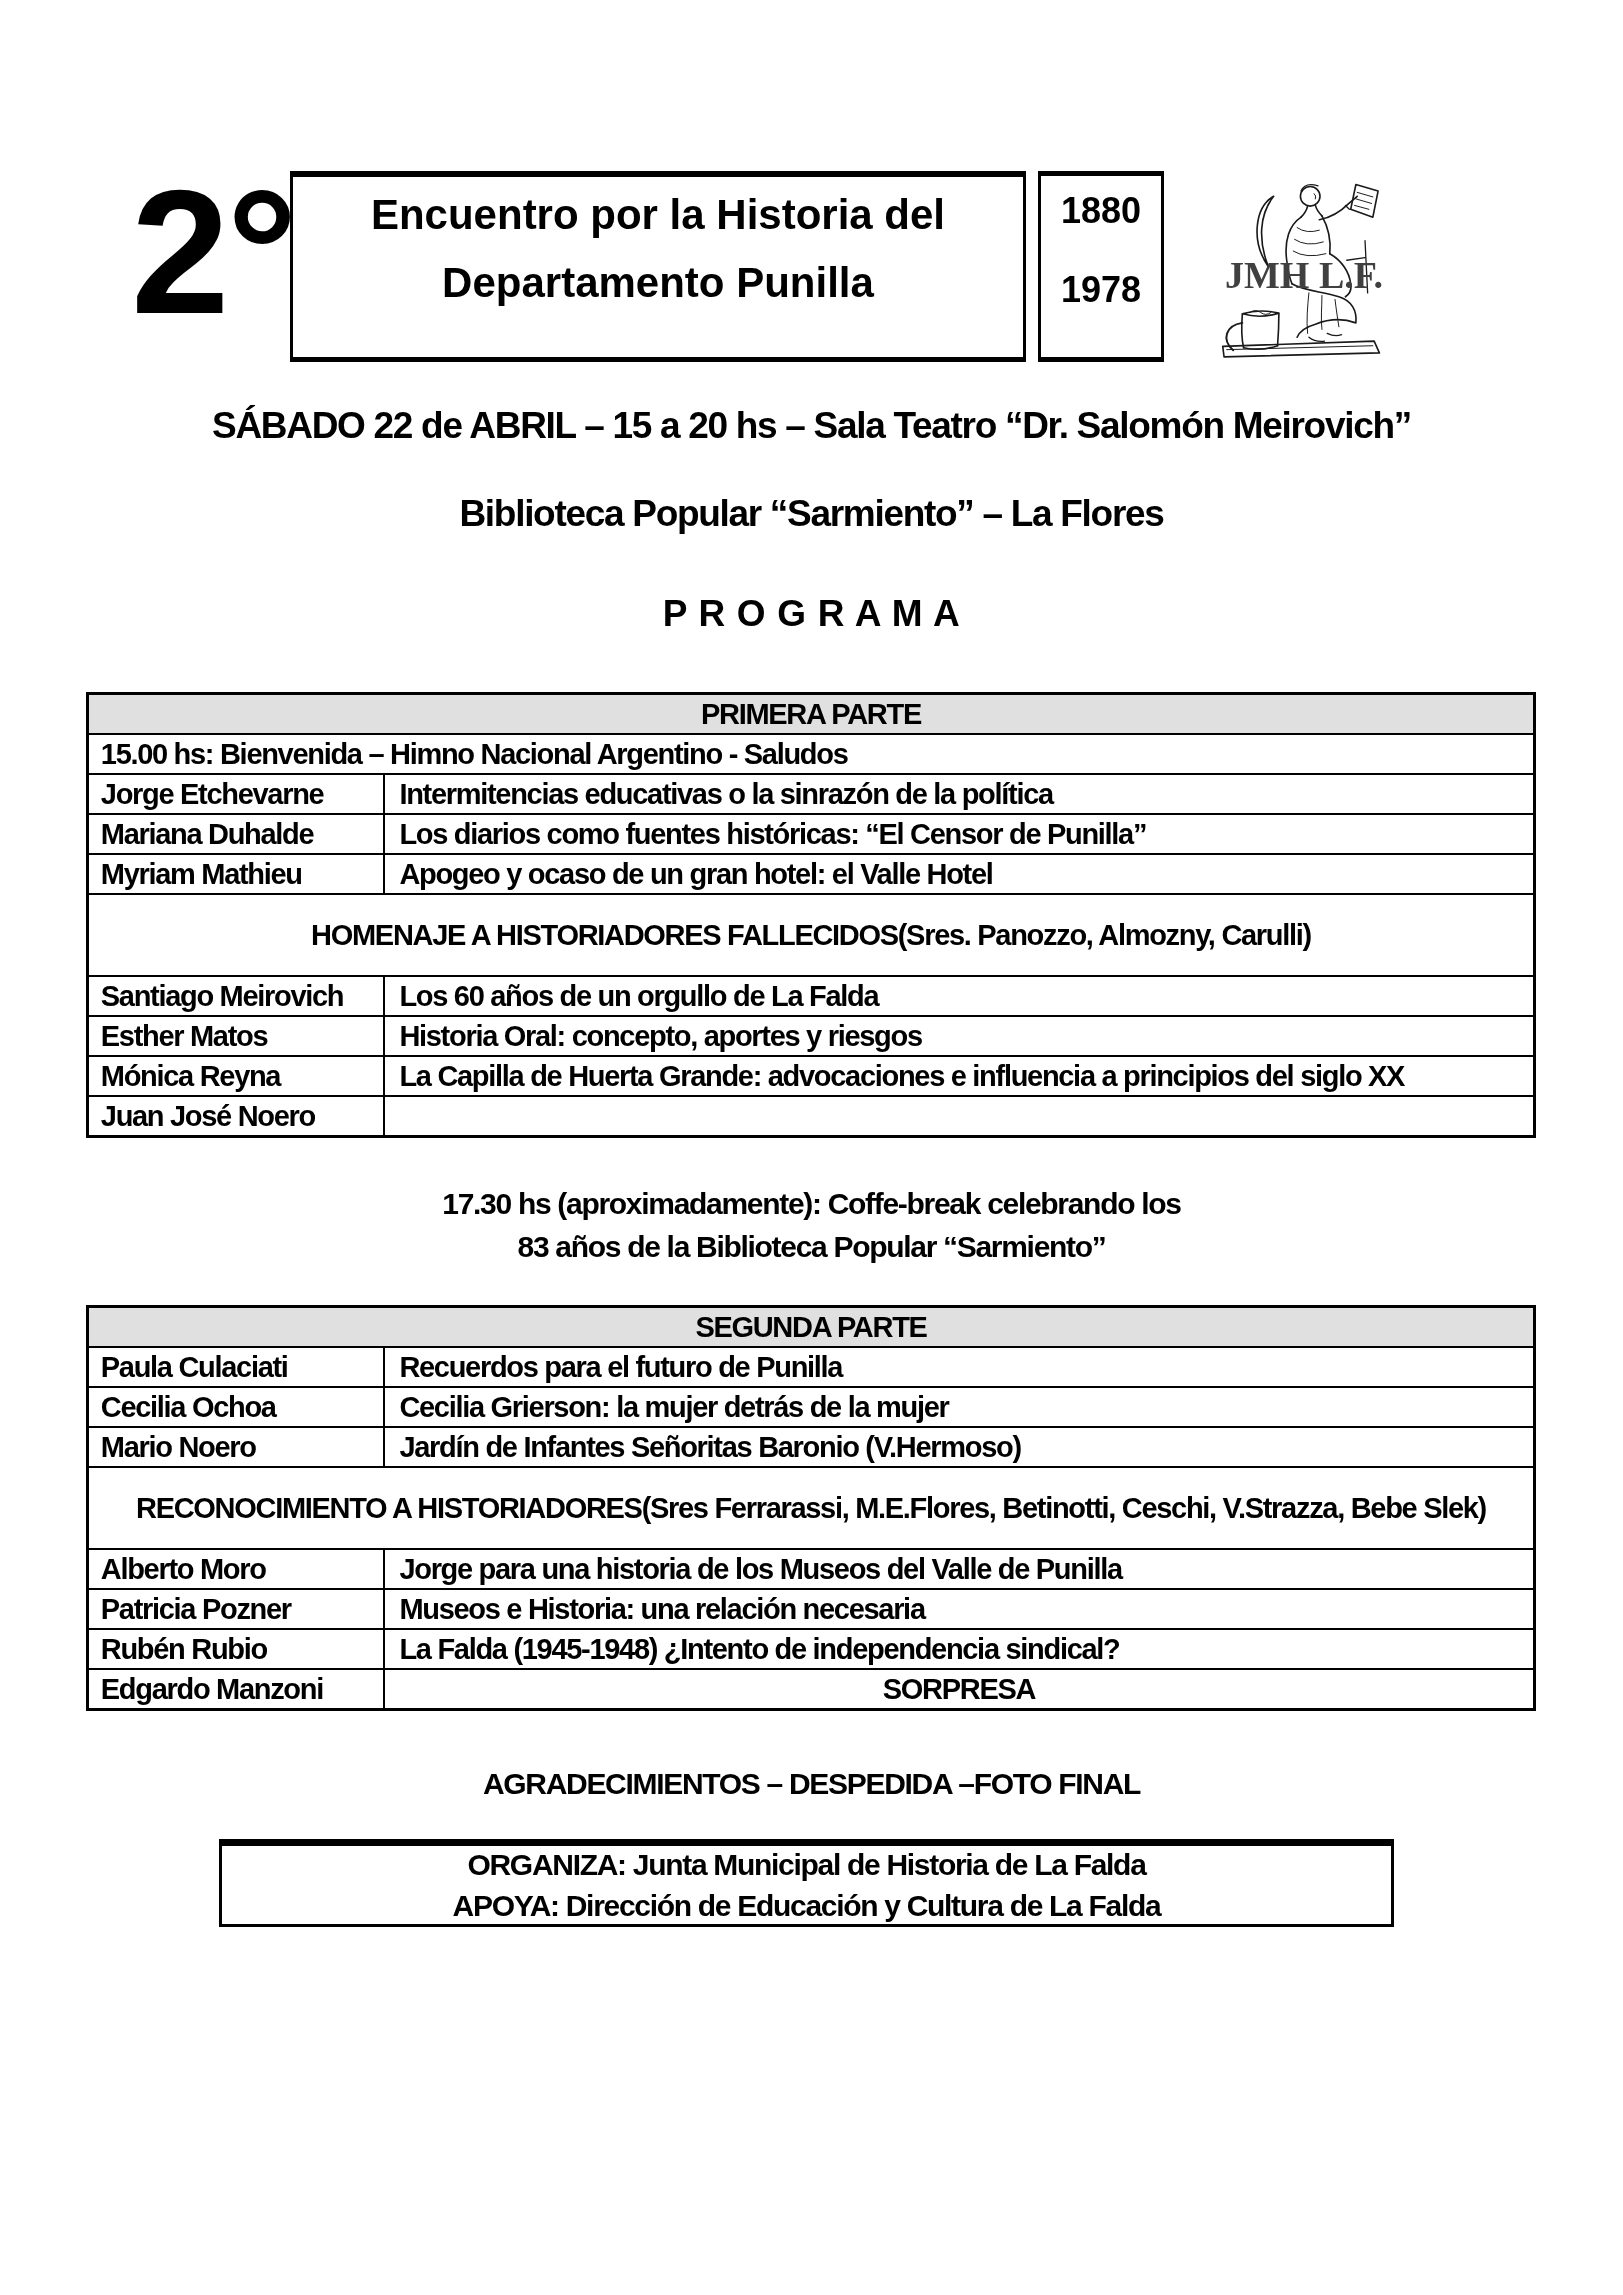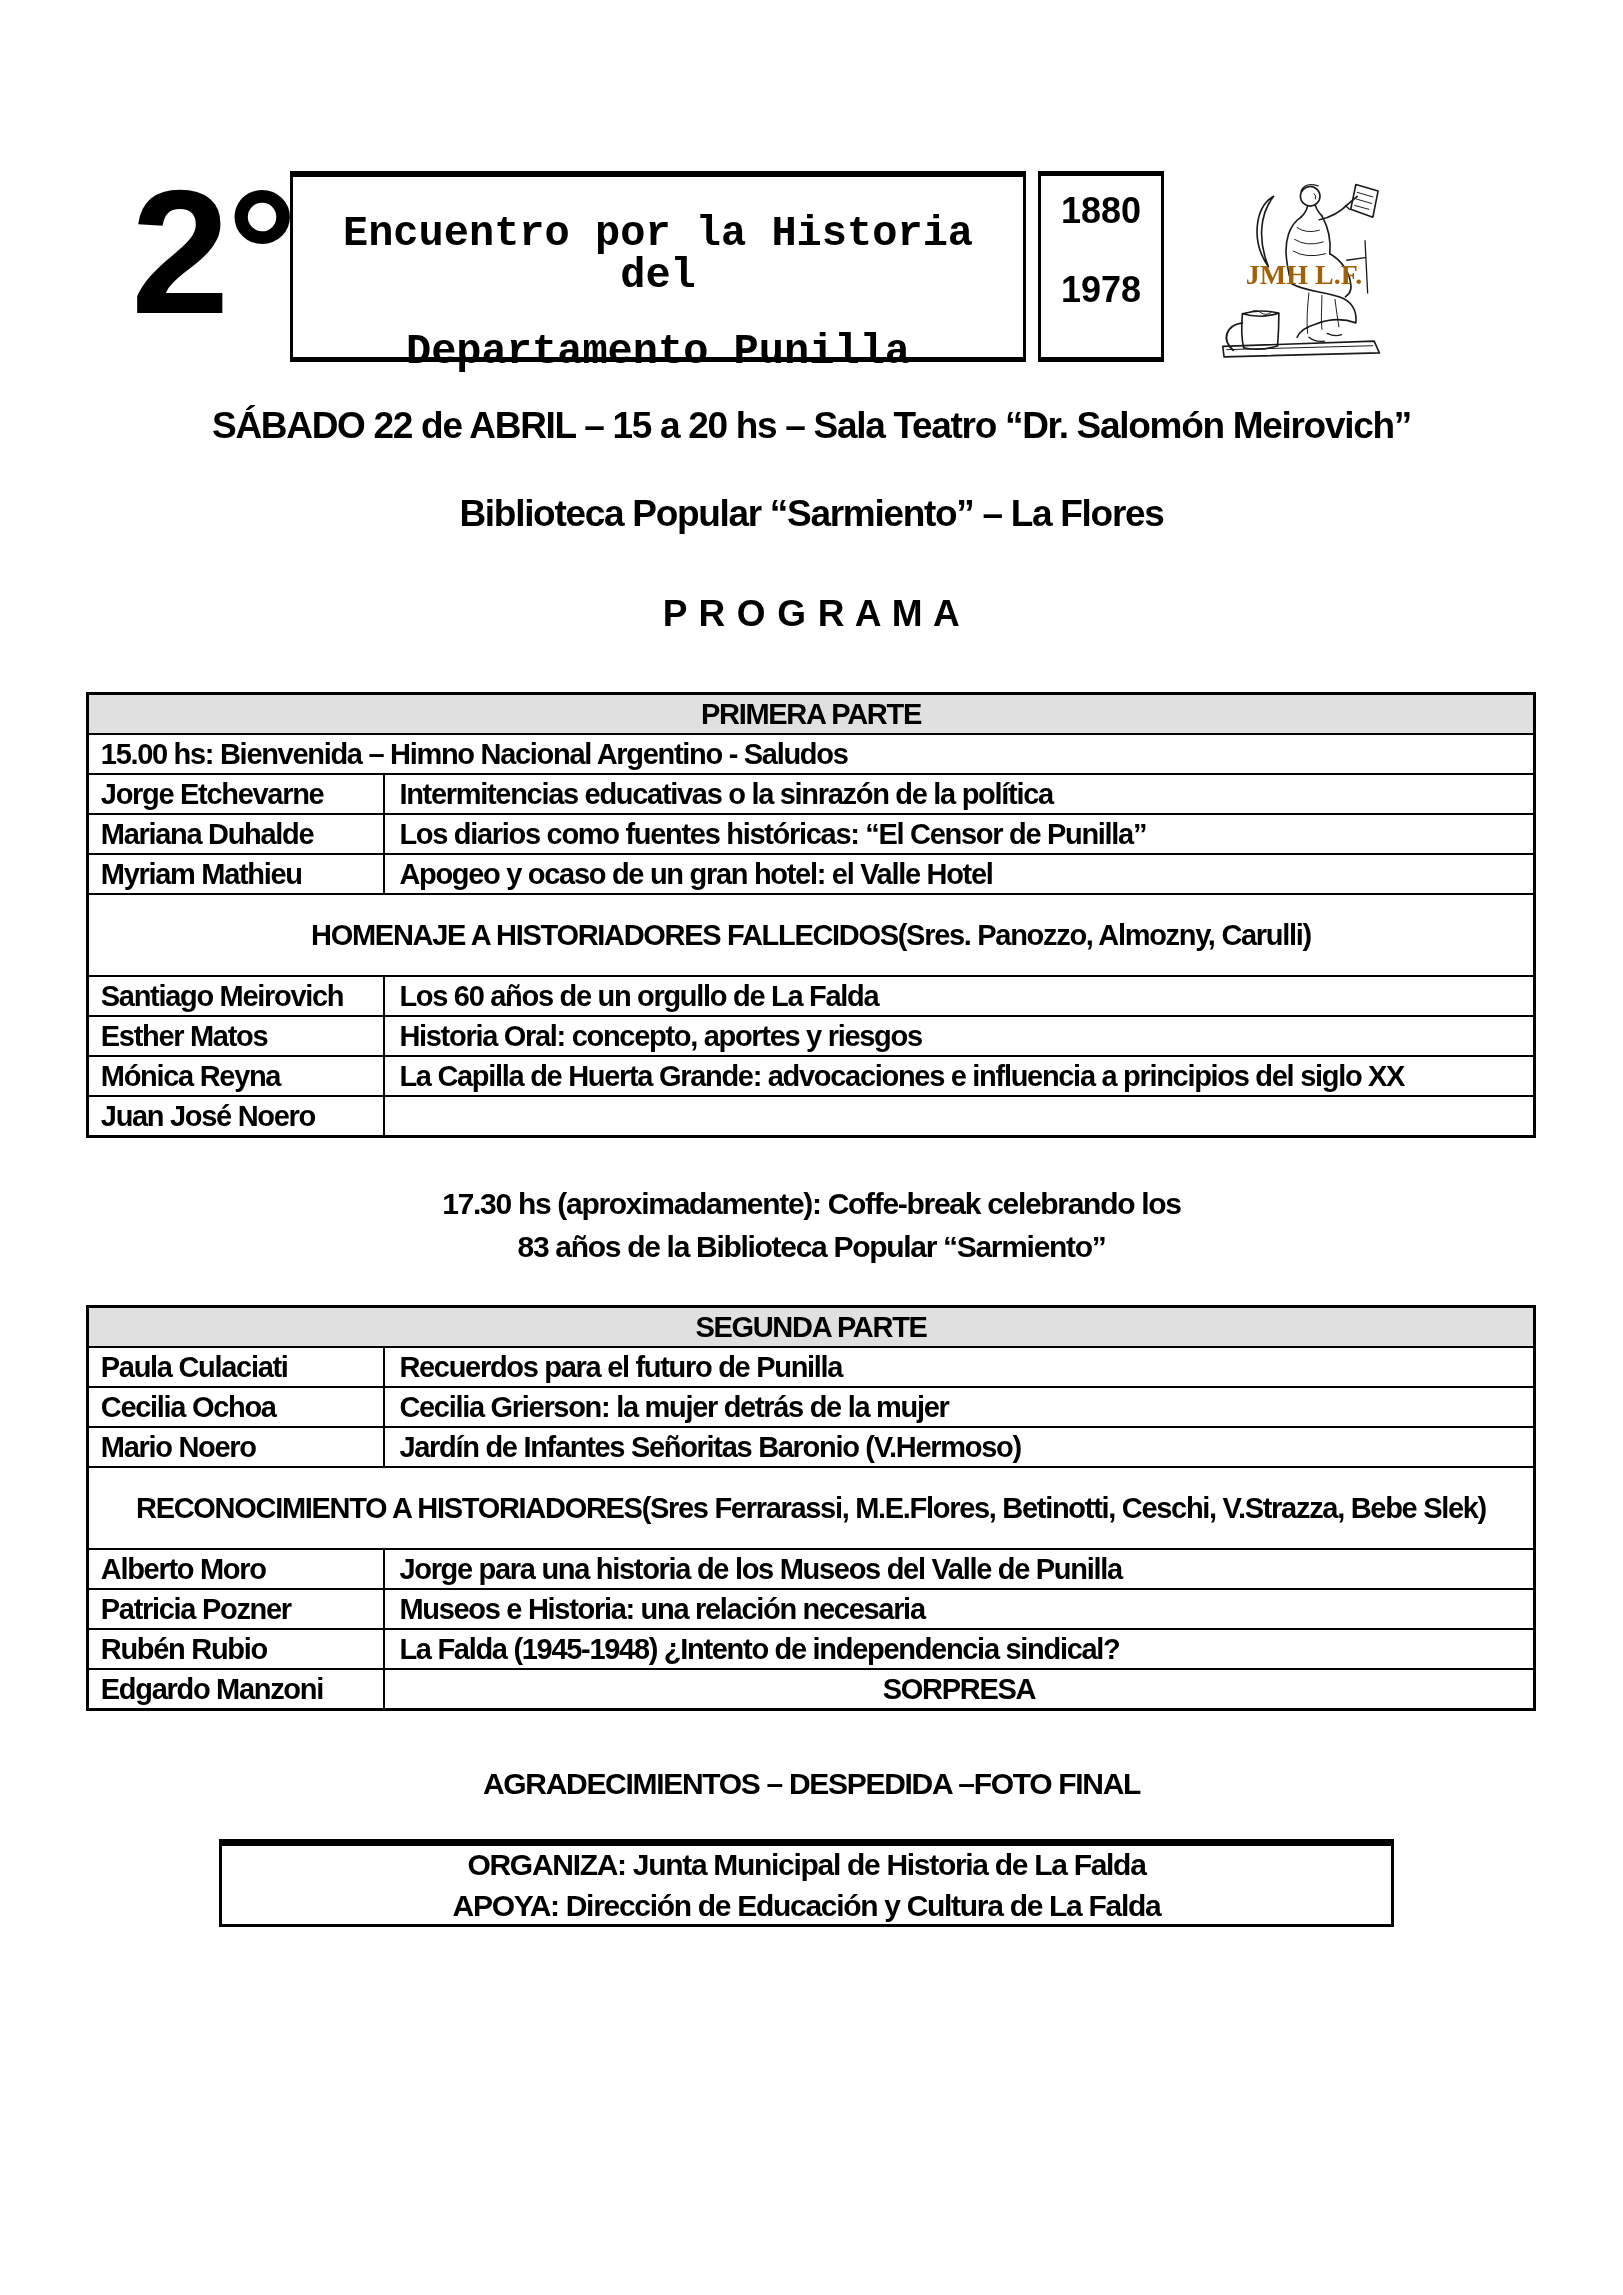--- a/index.html
+++ b/index.html
@@ -12,36 +12,36 @@
 
   
   .edition {
     position:absolute; left:131px; top:164px; font-size:177px; line-height:1;
     letter-spacing:-2.6px;
   }
   .title-box {
     position:absolute; left:290px; top:171px; width:736px; height:191px;
     border:3.3px solid #000; border-top-width:6.5px; border-bottom-width:5.9px;
     box-sizing:border-box; display:flex; flex-direction:column; align-items:center;
-    padding-top:36px; gap:34px; font-size:42px; line-height:42px; text-align:center;font-family:Liberation Mono, monospace;
+    padding-top:17px; gap:26px; font-size:42px; line-height:42px; text-align:center;
   }
   .years-box {
     position:absolute; left:1038px; top:171px; width:126px; height:191px;
     border:3.3px solid #000; border-top-width:5.9px; border-bottom-width:5.2px;
     box-sizing:border-box; display:flex; flex-direction:column; align-items:center;
     padding-top:17px; gap:43px; font-size:36px; line-height:36px;
   }
   .logo {
     position:absolute; left:1211px; top:162px; width:186px; height:203px;
   }
   .logo svg { position:absolute; left:0; top:0; }
   .logo-text {
     position:absolute; left:0; top:92px; width:100%; text-align:center;
-    font-family:"Liberation Serif", serif; font-weight:700; font-size:28px;
-    line-height:42px; color:#a16207;
+    font-family:"Liberation Serif", serif; font-weight:700; font-size:38px;
+    line-height:42px; color:#404040;
   }
 
   
   .centerline { position:absolute; left:0; width:100%; text-align:center; }
   .sub1 { top:403px; font-size:37px; line-height:46px; }
   .sub2 { top:491px; font-size:37px; line-height:46px; }
   .program { top:591px; font-size:37px; line-height:46px; letter-spacing:0.7px; }
 
   
   .table {

